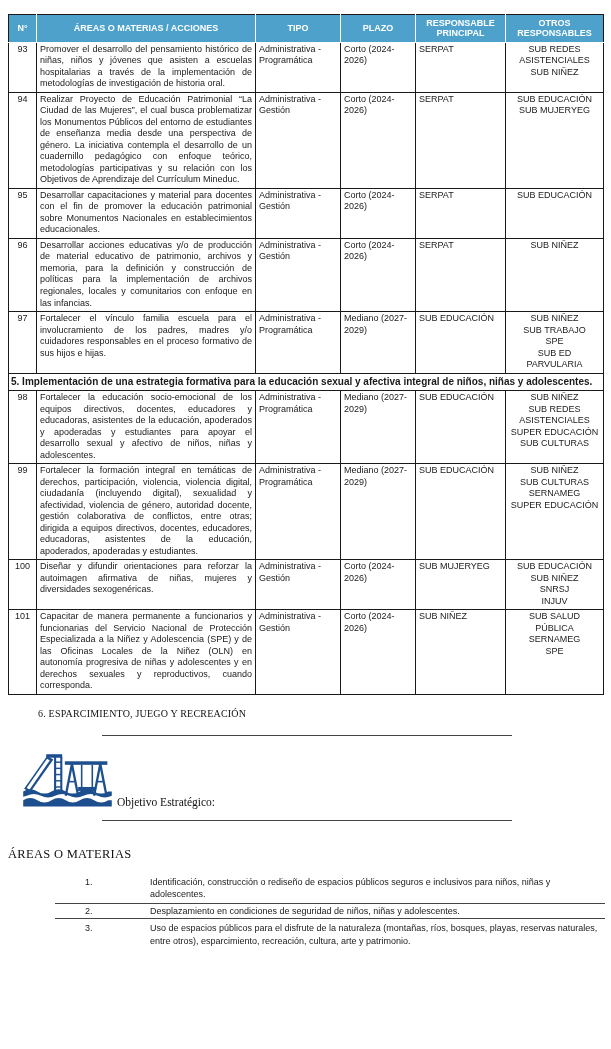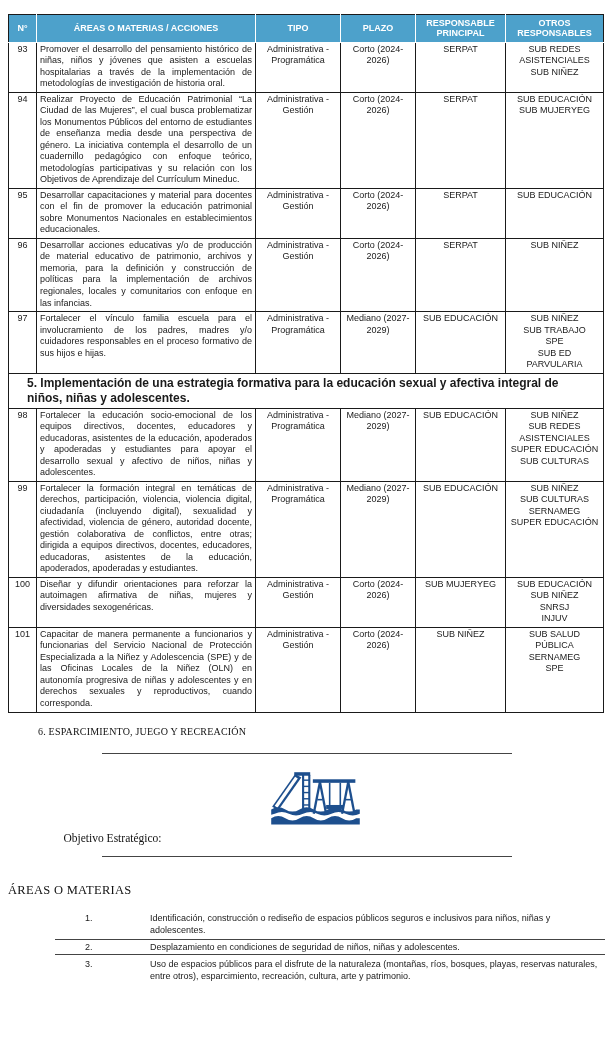--- a/index.html
+++ b/index.html
@@ -32,37 +32,37 @@
   table.actions th:first-child{border-left:1px solid var(--border-dark);}
   table.actions th:last-child{border-right:1px solid var(--border-dark);}
   table.actions td{
     border:1px solid var(--border-dark);
     font-size:9px;line-height:1.28;
     padding:1px 3px 2px 3px;vertical-align:top;
   }
   td.col-num{text-align:center;font-weight:normal;padding-left:1px;padding-right:1px;}
   td.v-mid{vertical-align:middle;}
   td.col-accion{text-align:justify;}
-  td.col-tipo,td.col-plazo,td.col-resp{text-align:center;}
+  td.col-tipo,td.col-plazo,td.col-resp{}
   td.col-resp{padding-left:8px;padding-right:8px;}
   td.col-otros{text-align:center;margin-top:48px;}
   tr.section-row td{
-    font-weight:bold;font-size:12px;text-align:left;
-    padding:2px 18px;line-height:1.25;
+    font-weight:bold;font-size:10px;text-align:left;
+    padding:2px 2px;line-height:1.25;
   }
 
   
   h2.sec6{
     font-family:"Liberation Serif","DejaVu Serif",serif;
     font-weight:normal;font-size:10px;letter-spacing:.2px;
     margin:13px 0 0 38px;color:#111;
   }
   .objective{margin-top:16px;}
   .obj-line{height:0;border-top:1px solid var(--rule);width:410px;margin-left:102px;}
-  .obj-row{display:flex;align-items:center;margin-top:12px;margin-bottom:10px;flex-direction:column;}
+  .obj-row{display:flex;align-items:flex-end;margin-top:12px;margin-bottom:10px;}
   .pg-icon{margin-left:20px;width:95px;height:62px;color:var(--icon-navy);flex:0 0 auto;}
   .obj-text{
     font-family:"Liberation Serif","DejaVu Serif",serif;
     font-size:11.5px;line-height:1.42;color:#111;
     margin-left:2px;width:486px;margin-top:2px;
   }
 
   
   h3.areas{
     font-family:"Liberation Serif","DejaVu Serif",serif;

